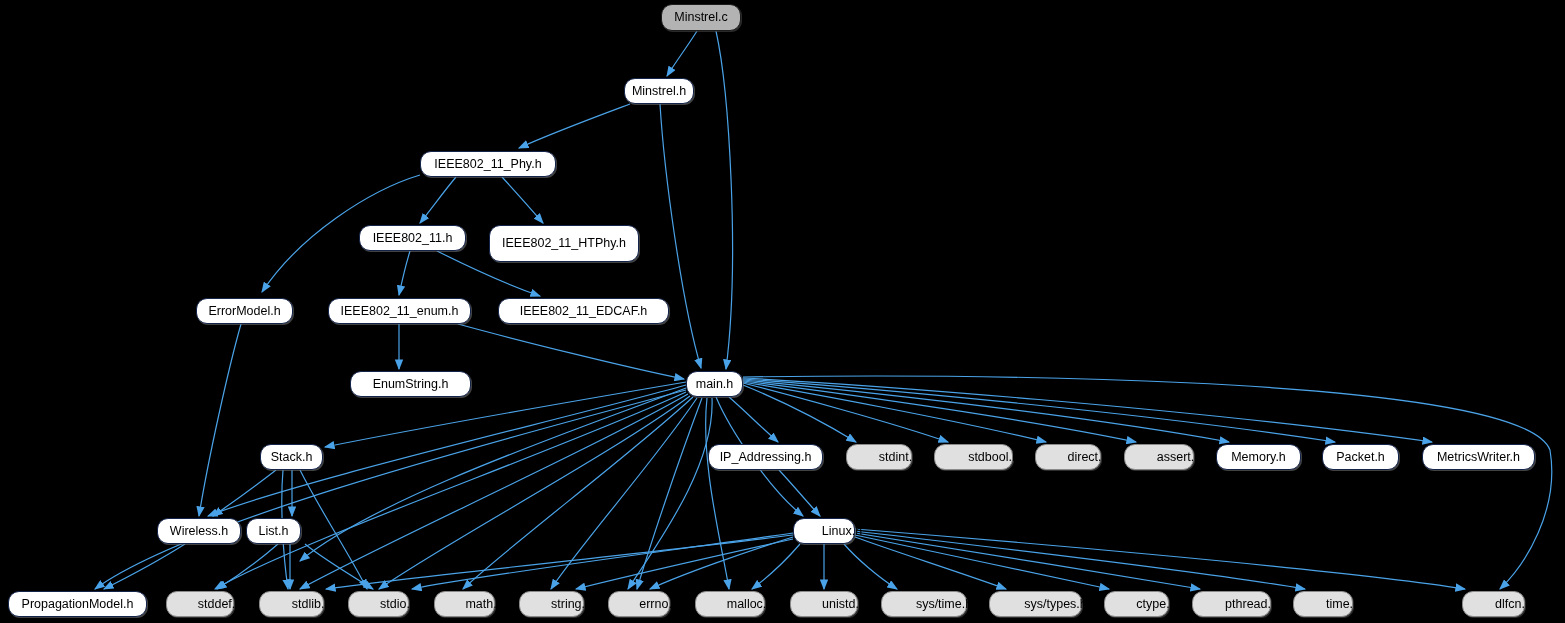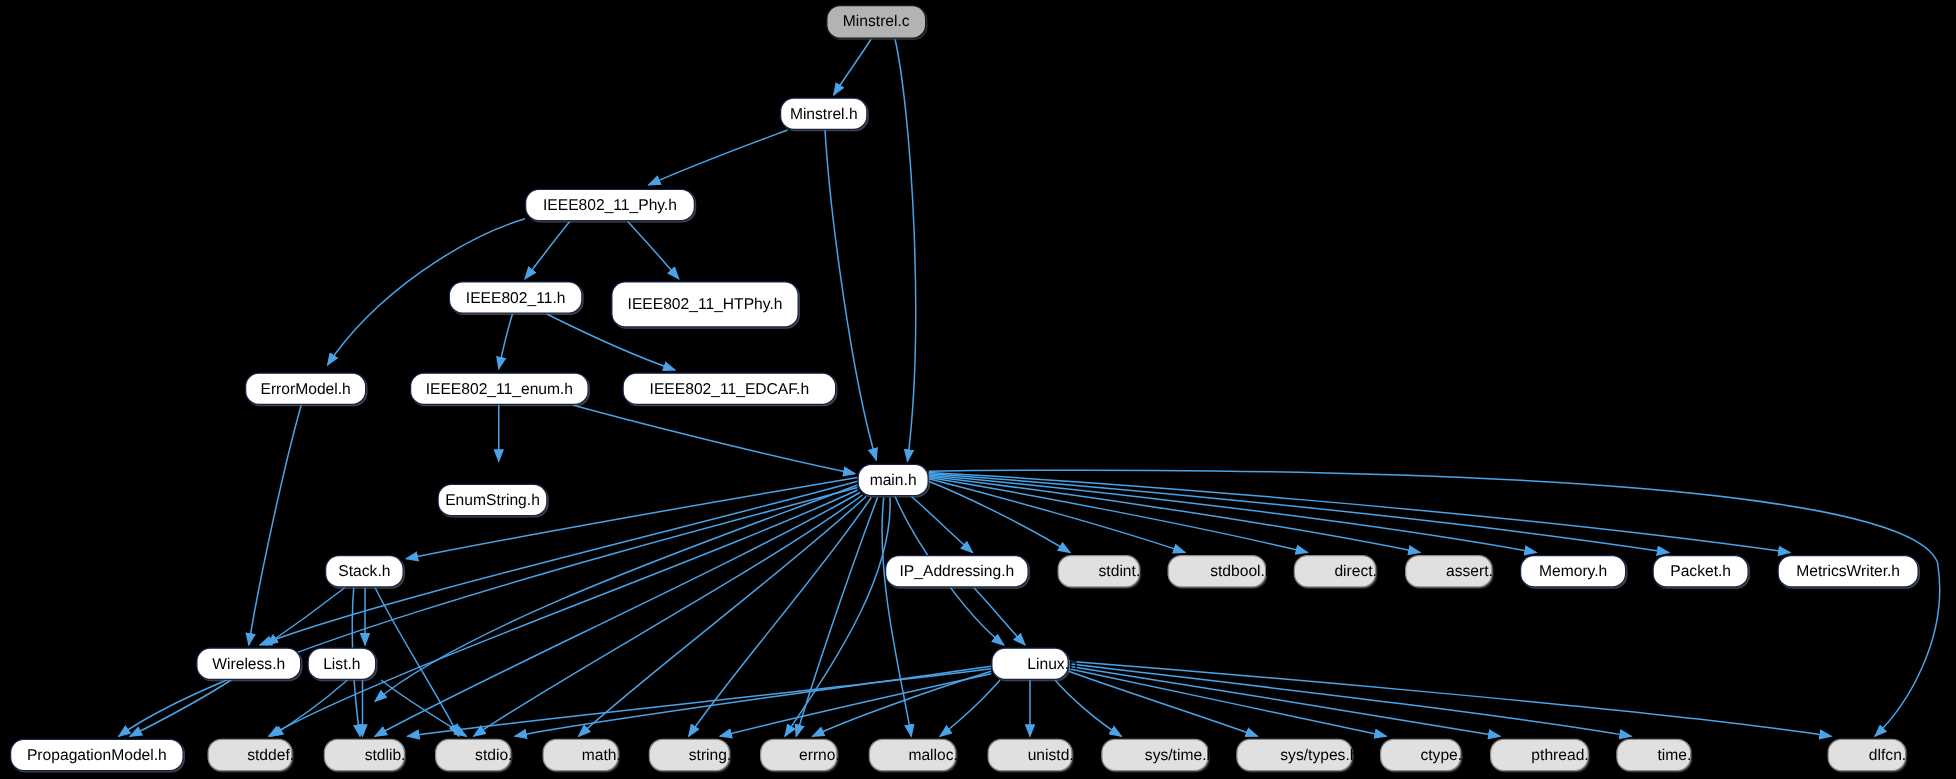--- a/index.html
+++ b/index.html
@@ -143,21 +143,21 @@
       </div>
       <div class="node fill-white" style="left: 196px; top: 298px; width: 97px; height: 26px;">
         <span class="node-label">ErrorModel.h</span>
       </div>
       <div class="node fill-white" style="left: 328px; top: 298px; width: 143px; height: 26px;">
         <span class="node-label">IEEE802_11_enum.h</span>
       </div>
       <div class="node fill-white" style="left: 498px; top: 298px; width: 171px; height: 26px;">
         <span class="node-label">IEEE802_11_EDCAF.h</span>
       </div>
-      <div class="node fill-white" style="left: 350px; top: 387px; width: 88px; height: 26px;">
+      <div class="node fill-white" style="left: 350px; top: 371px; width: 121px; height: 26px;">
         <span class="node-label">EnumString.h</span>
       </div>
       <div class="node fill-white" style="left: 686px; top: 371px; width: 57px; height: 26px;">
         <span class="node-label">main.h</span>
       </div>
       <div class="node fill-white" style="left: 260px; top: 444px; width: 63px; height: 26px;">
         <span class="node-label">Stack.h</span>
       </div>
       <div class="node fill-white" style="left: 708px; top: 444px; width: 115px; height: 26px;">
         <span class="node-label">IP_Addressing.h</span>

